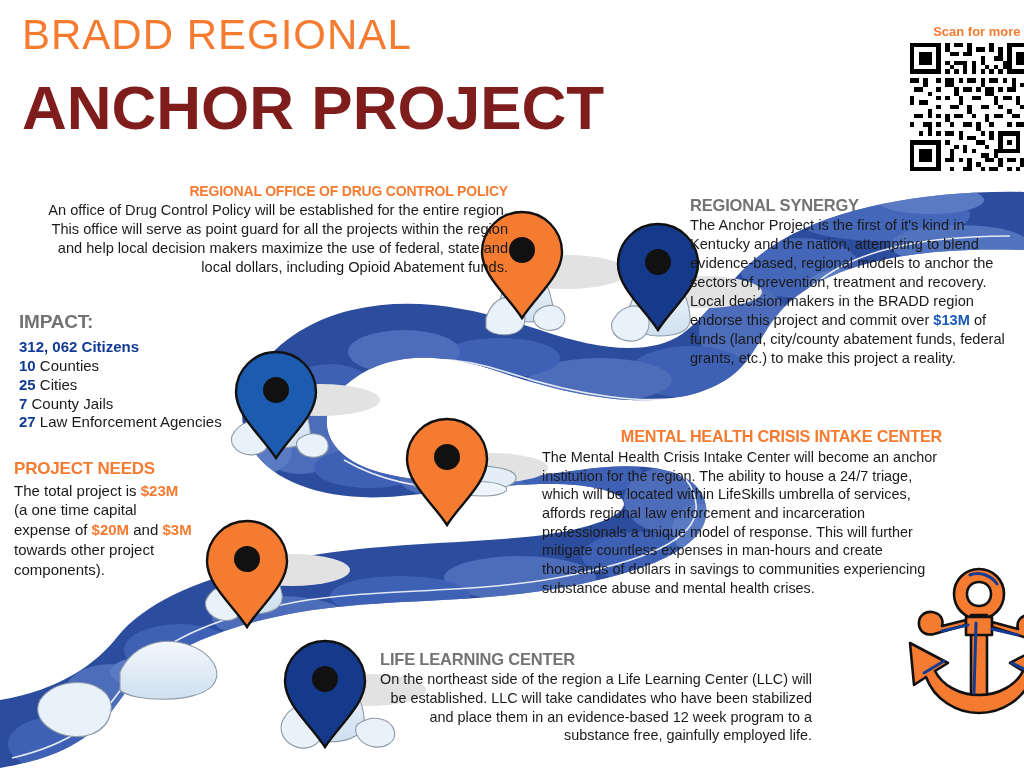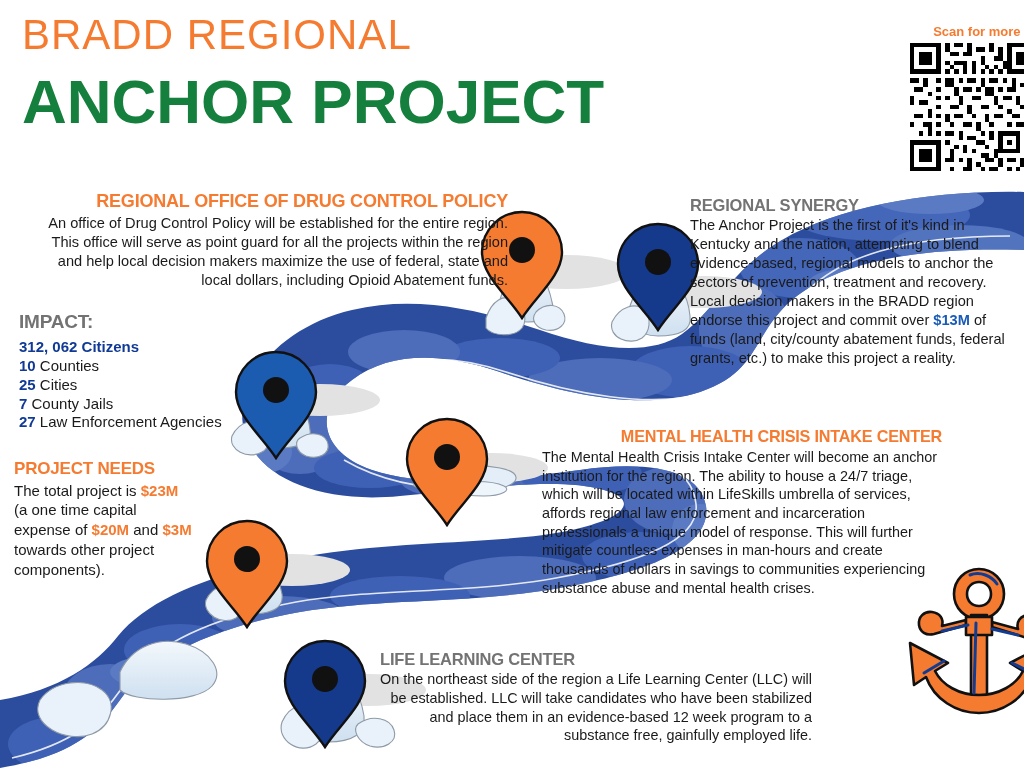--- a/index.html
+++ b/index.html
@@ -41,23 +41,23 @@
     line-height: 1.02;
     font-weight: 400;
     color: #F57B31;
     white-space: nowrap;
   }
   #title-line2 {
     font-size: 62px;
     letter-spacing: 0px;
     line-height: 1.05;
     font-weight: 700;
-    color: #15803d;
+    color: #7f1d1d;
     white-space: nowrap;
-    margin-top: 12px;
+    margin-top: 18px;
   }
 
   
   #qr-block {
     position: absolute;
     right: 16px;
     top: 24px;
     z-index: 5;
     text-align: right;
     width: 148px;
@@ -98,21 +98,21 @@
   .h-orange { color: #F57B31; }
   .h-blue   { color: #737373; }
   .amt-orange { color: #F57B31; font-weight: 700; }
   .amt-blue   { color: #1A5BB8; font-weight: 700; }
 
   
   #block-odcp {
     left: 38px; top: 184px; width: 470px;
     text-align: right;
   }
-  #block-odcp h3 { font-size: 18px; margin-top: 8px; }
+  #block-odcp h3 { font-size: 14px; }
 
   
   #block-synergy { left: 690px; top: 196px; width: 318px; }
 
   
   #block-impact { left: 19px; top: 312px; width: 300px; }
   #block-impact h3 { font-size: 19px; margin-bottom: 5px; }
   #impact-list { list-style: none; margin: 0; padding: 0; }
   #impact-list li {
     font-size: 15px;

